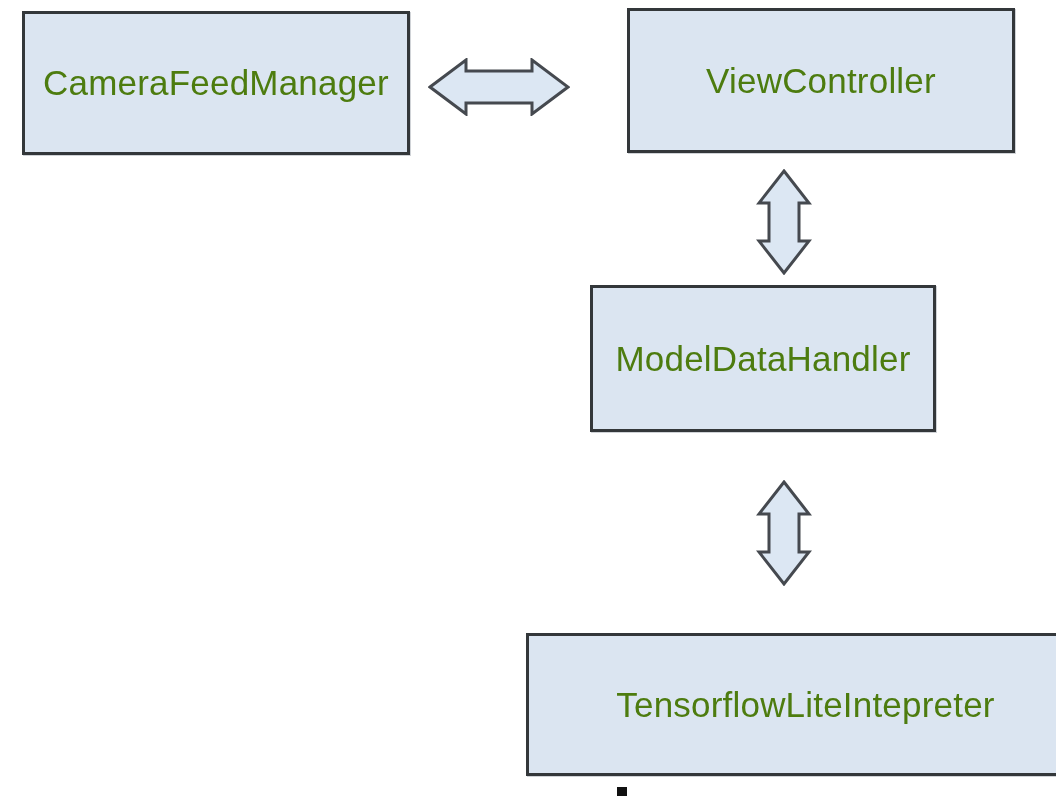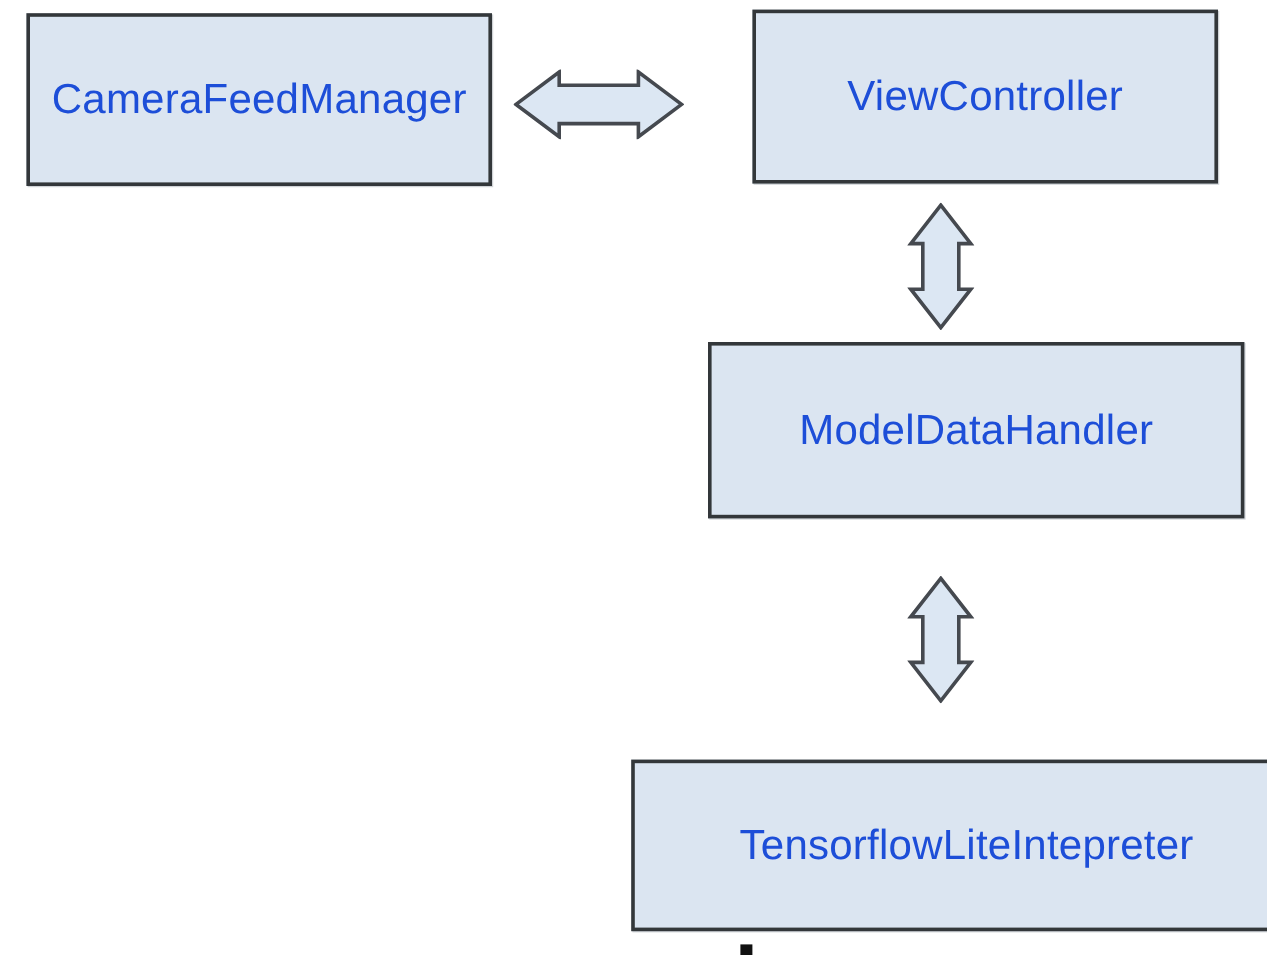--- a/index.html
+++ b/index.html
@@ -17,27 +17,27 @@
   }
   .node {
     position: absolute;
     box-sizing: border-box;
     background: #dbe5f1;
     border: 3px solid #33373a;
     display: flex;
     align-items: center;
     justify-content: center;
     font-size: 35px;
-    color: #1d4ed8;
+    color: #4d7c0f;
     letter-spacing: 0.2px;
     box-shadow: 1px 1px 0 rgba(120,130,140,0.35);
   }
   #node-camera-feed-manager   { left: 22px;  top: 11px;  width: 388px; height: 144px; }
   #node-view-controller       { left: 590px; top: 8px;   width: 388px; height: 145px; margin-left: 37px; }
-  #node-model-data-handler    { left: 590px; top: 285px; width: 447px; height: 147px; }
+  #node-model-data-handler    { left: 590px; top: 285px; width: 346px; height: 147px; }
   #node-tensorflow-lite       { left: 526px; top: 633px; width: 559px; height: 143px; }
 
   .arrow { position: absolute; }
   #arrow-camera-viewcontroller { left: 428px; top: 58px;  width: 142px; height: 58px; }
   #arrow-viewcontroller-modeldatahandler { left: 756px; top: 169px; width: 56px; height: 106px; }
   #arrow-modeldatahandler-tflite         { left: 756px; top: 480px; width: 56px; height: 106px; }
 
   .arrow polygon {
     fill: #dce7f3;
     stroke: #45494f;

